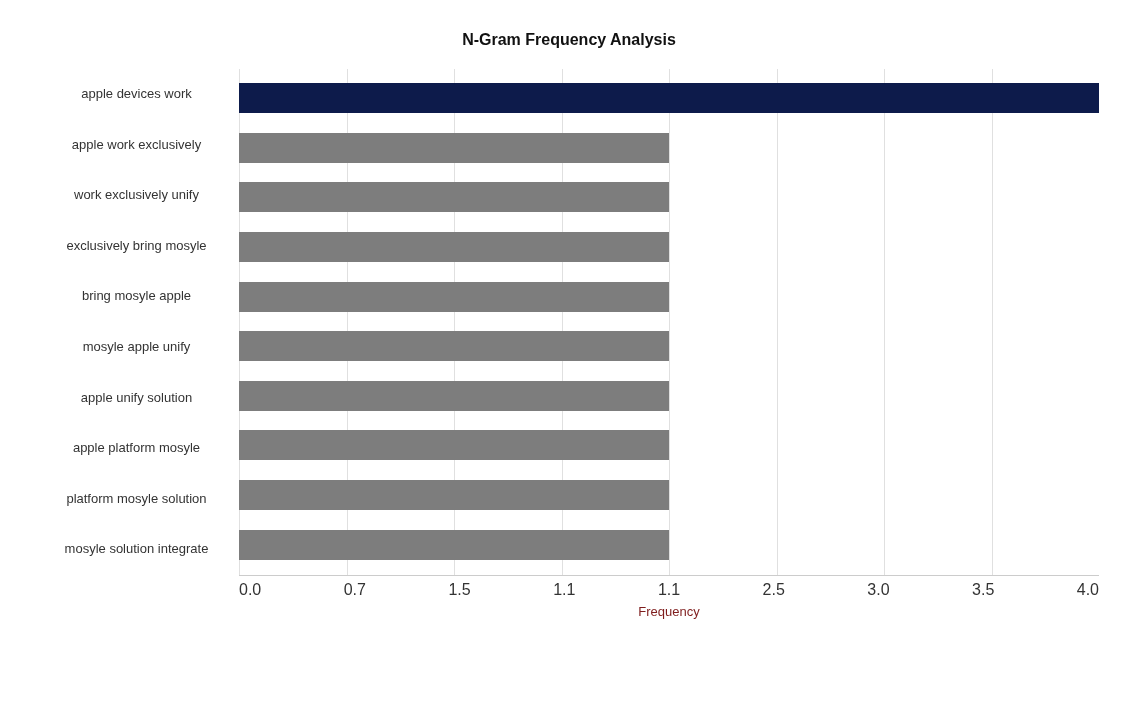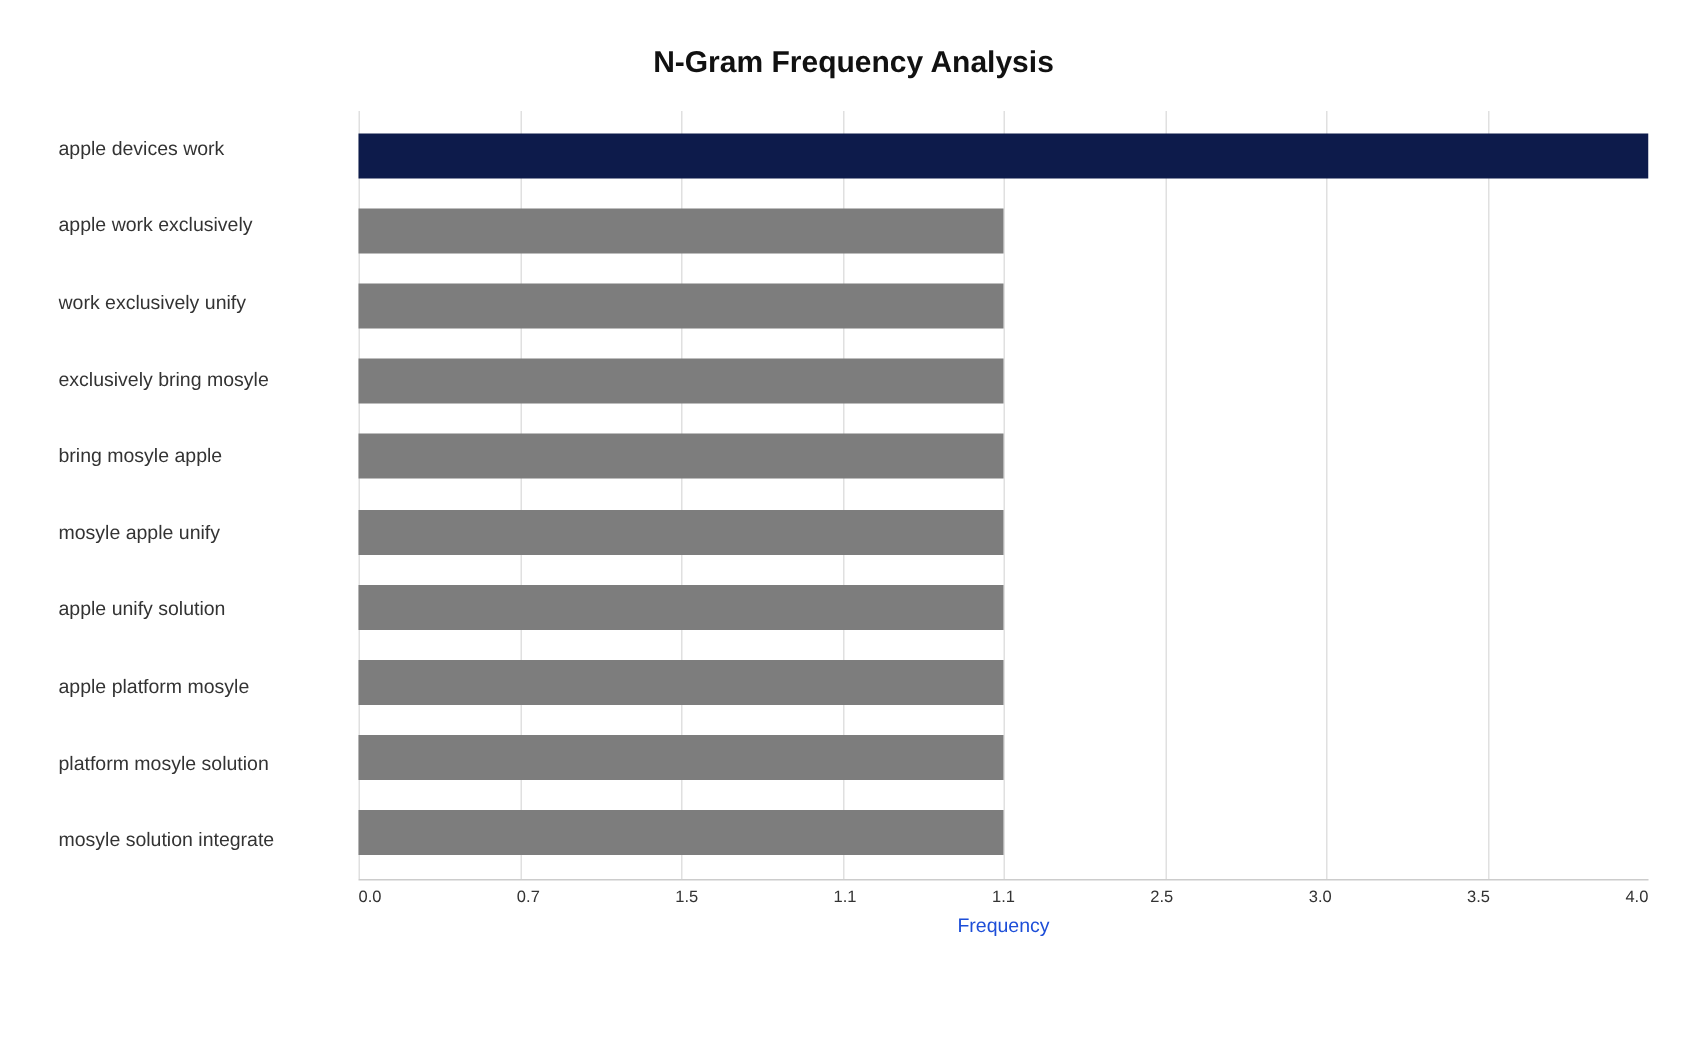--- a/index.html
+++ b/index.html
@@ -18,34 +18,34 @@
     }
     .chart-container {
       width: 1100px;
       height: 680px;
       background: #ffffff;
       padding: 20px 20px 60px 20px;
       position: relative;
     }
     .chart-title {
       text-align: center;
-      font-size: 20px;
+      font-size: 16px;
       font-weight: bold;
       margin-bottom: 20px;
       color: #111;
     }
     .y-labels {
       display: flex;
       flex-direction: column;
       justify-content: space-around;
       width: 200px;
       padding-right: 5px;
     }
     .y-label {
-      text-align: left;
+      text-align: center;
       font-size: 13px;
       color: #333;
       line-height: 1.2;
     }
     .grid-lines {
       position: absolute;
       top: 0;
       left: 0;
       right: 0;
       bottom: 0;
@@ -85,32 +85,32 @@
     .bar-rest {
       background: #7d7d7d;
     }
     .x-ticks {
       display: flex;
       flex-direction: row;
       justify-content: space-between;
       padding-top: 5px;
     }
     .x-tick {
-      font-size: 11px;
+      font-size: 16px;
       color: #333;
       text-align: center;
     }
     .x-axis-line {
       border-top: 1px solid #ccc;
       width: 100%;
     }
     .x-label {
       text-align: center;
       font-size: 13px;
-      color: #1d4ed8;
+      color: #7f1d1d;
       margin-top: 5px;
     }
   </style>
 </head>
 <body>
 
 <div class="chart-container">
   <div class="chart-title">N-Gram Frequency Analysis</div>
 
   <div style="display:flex; flex-direction:column; height: calc(100% - 50px);">

